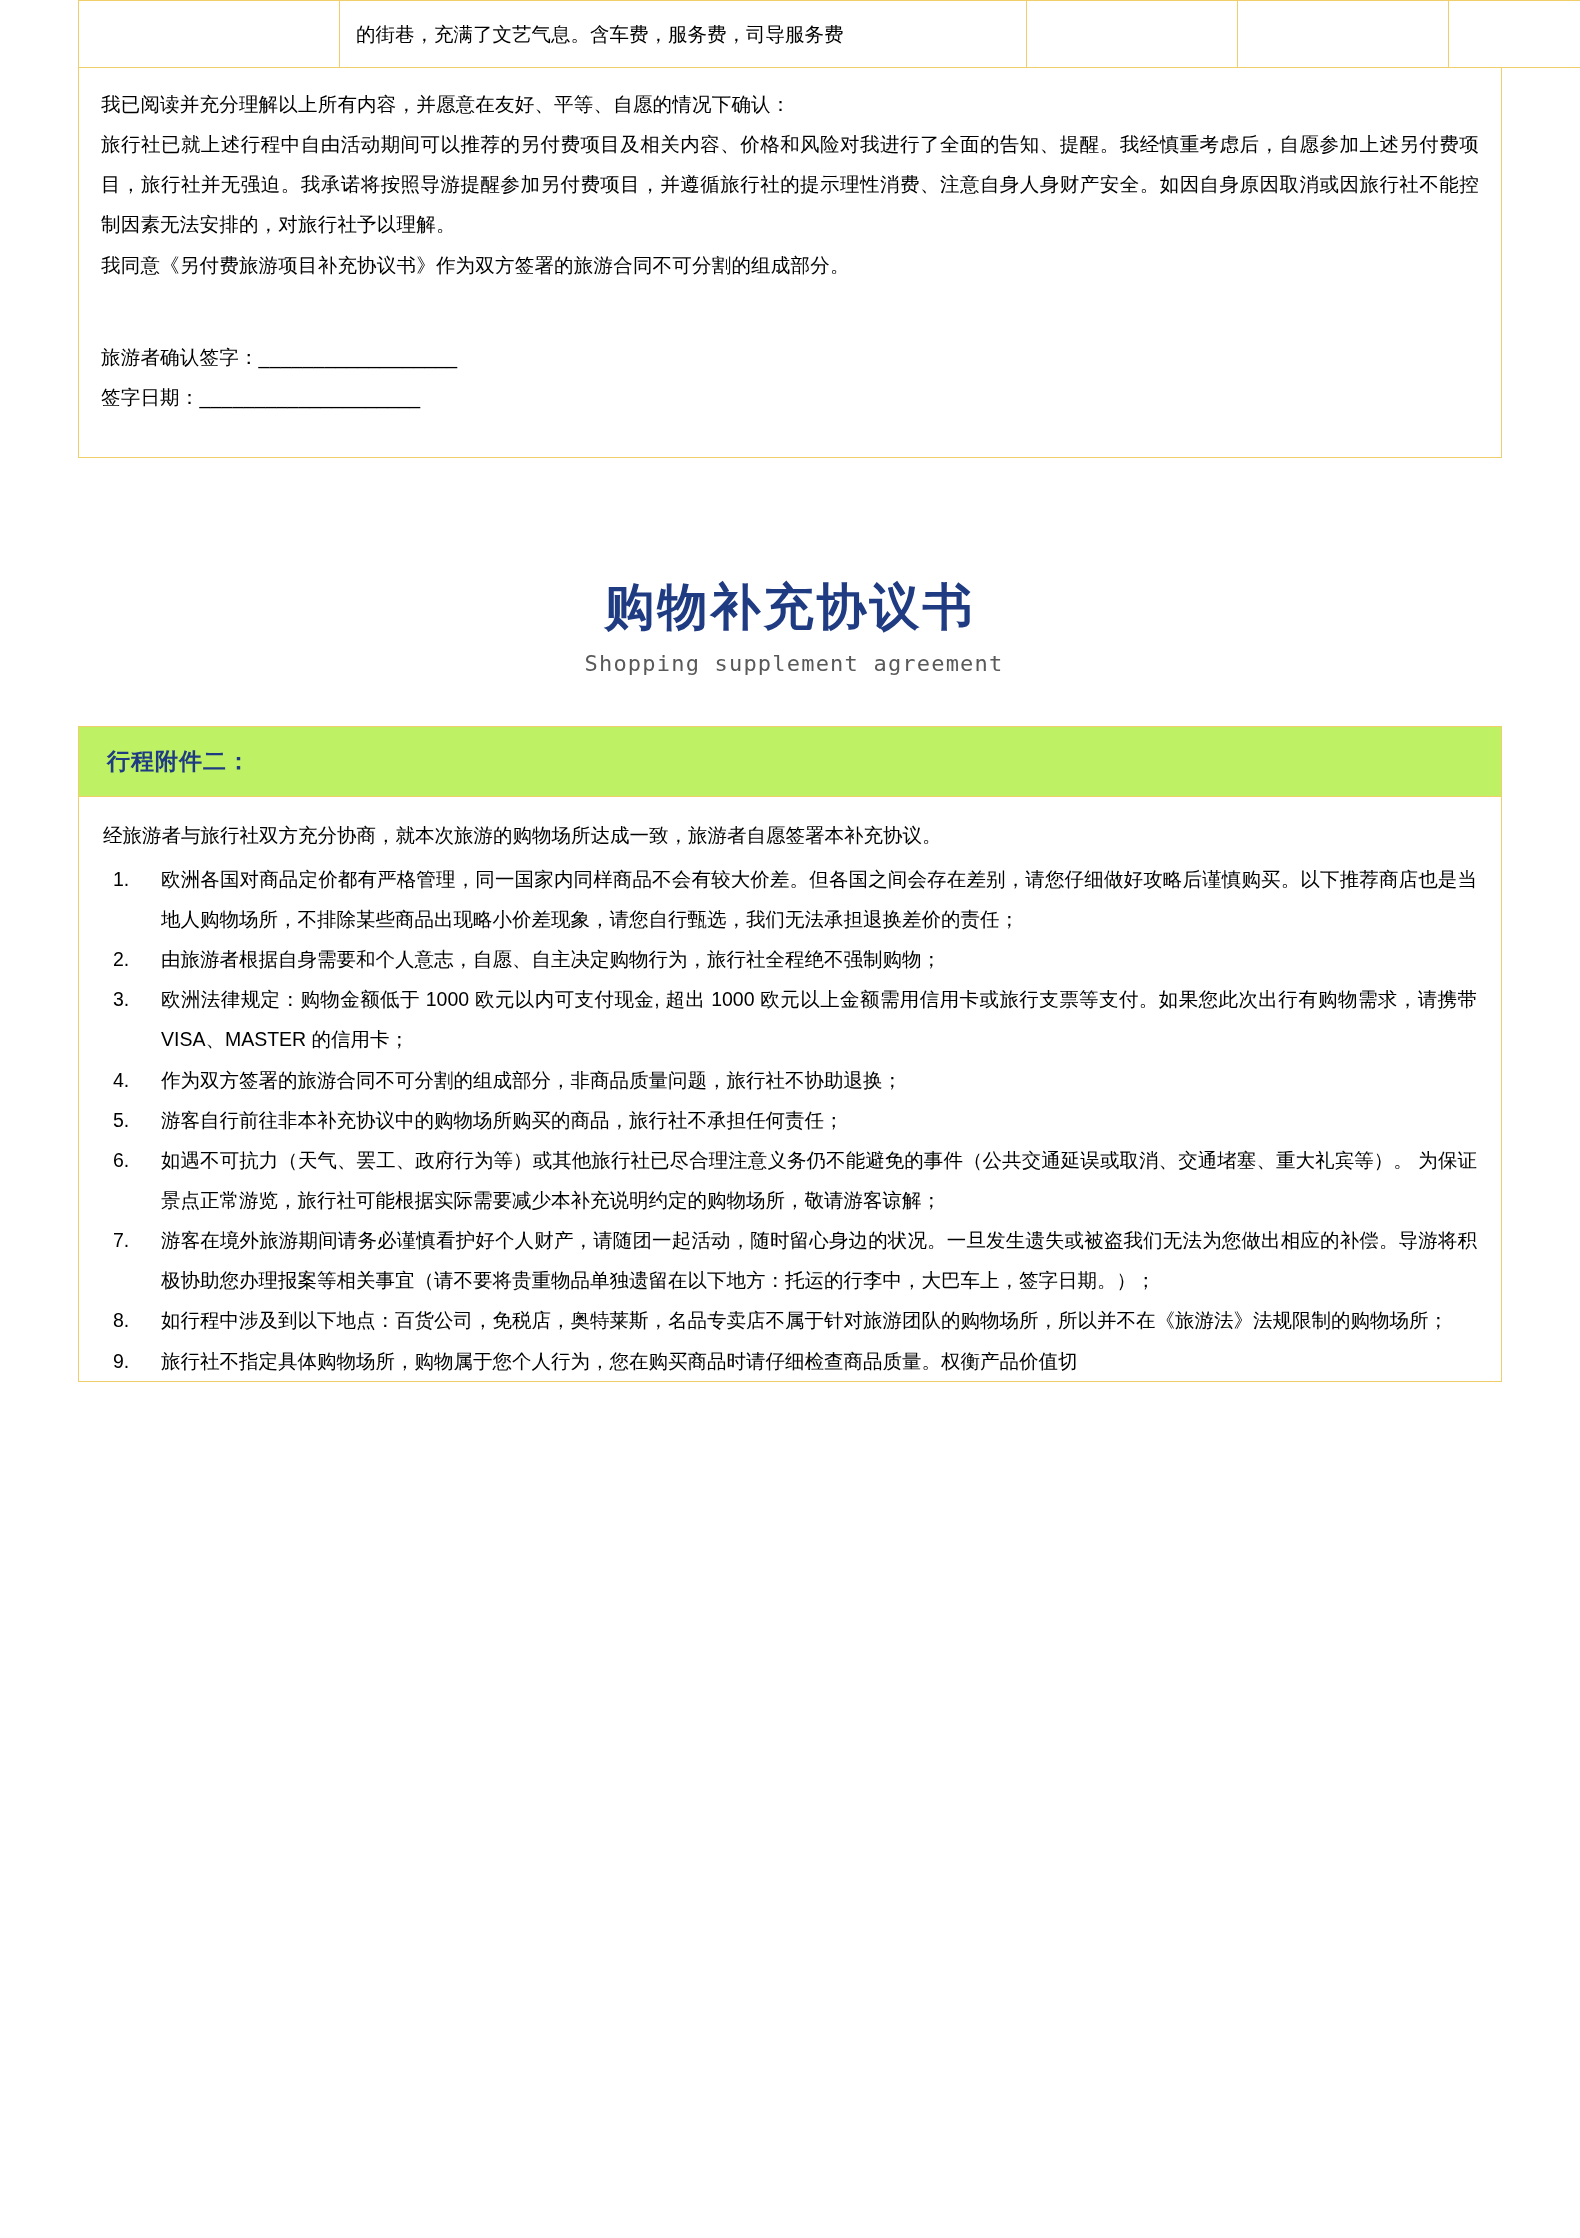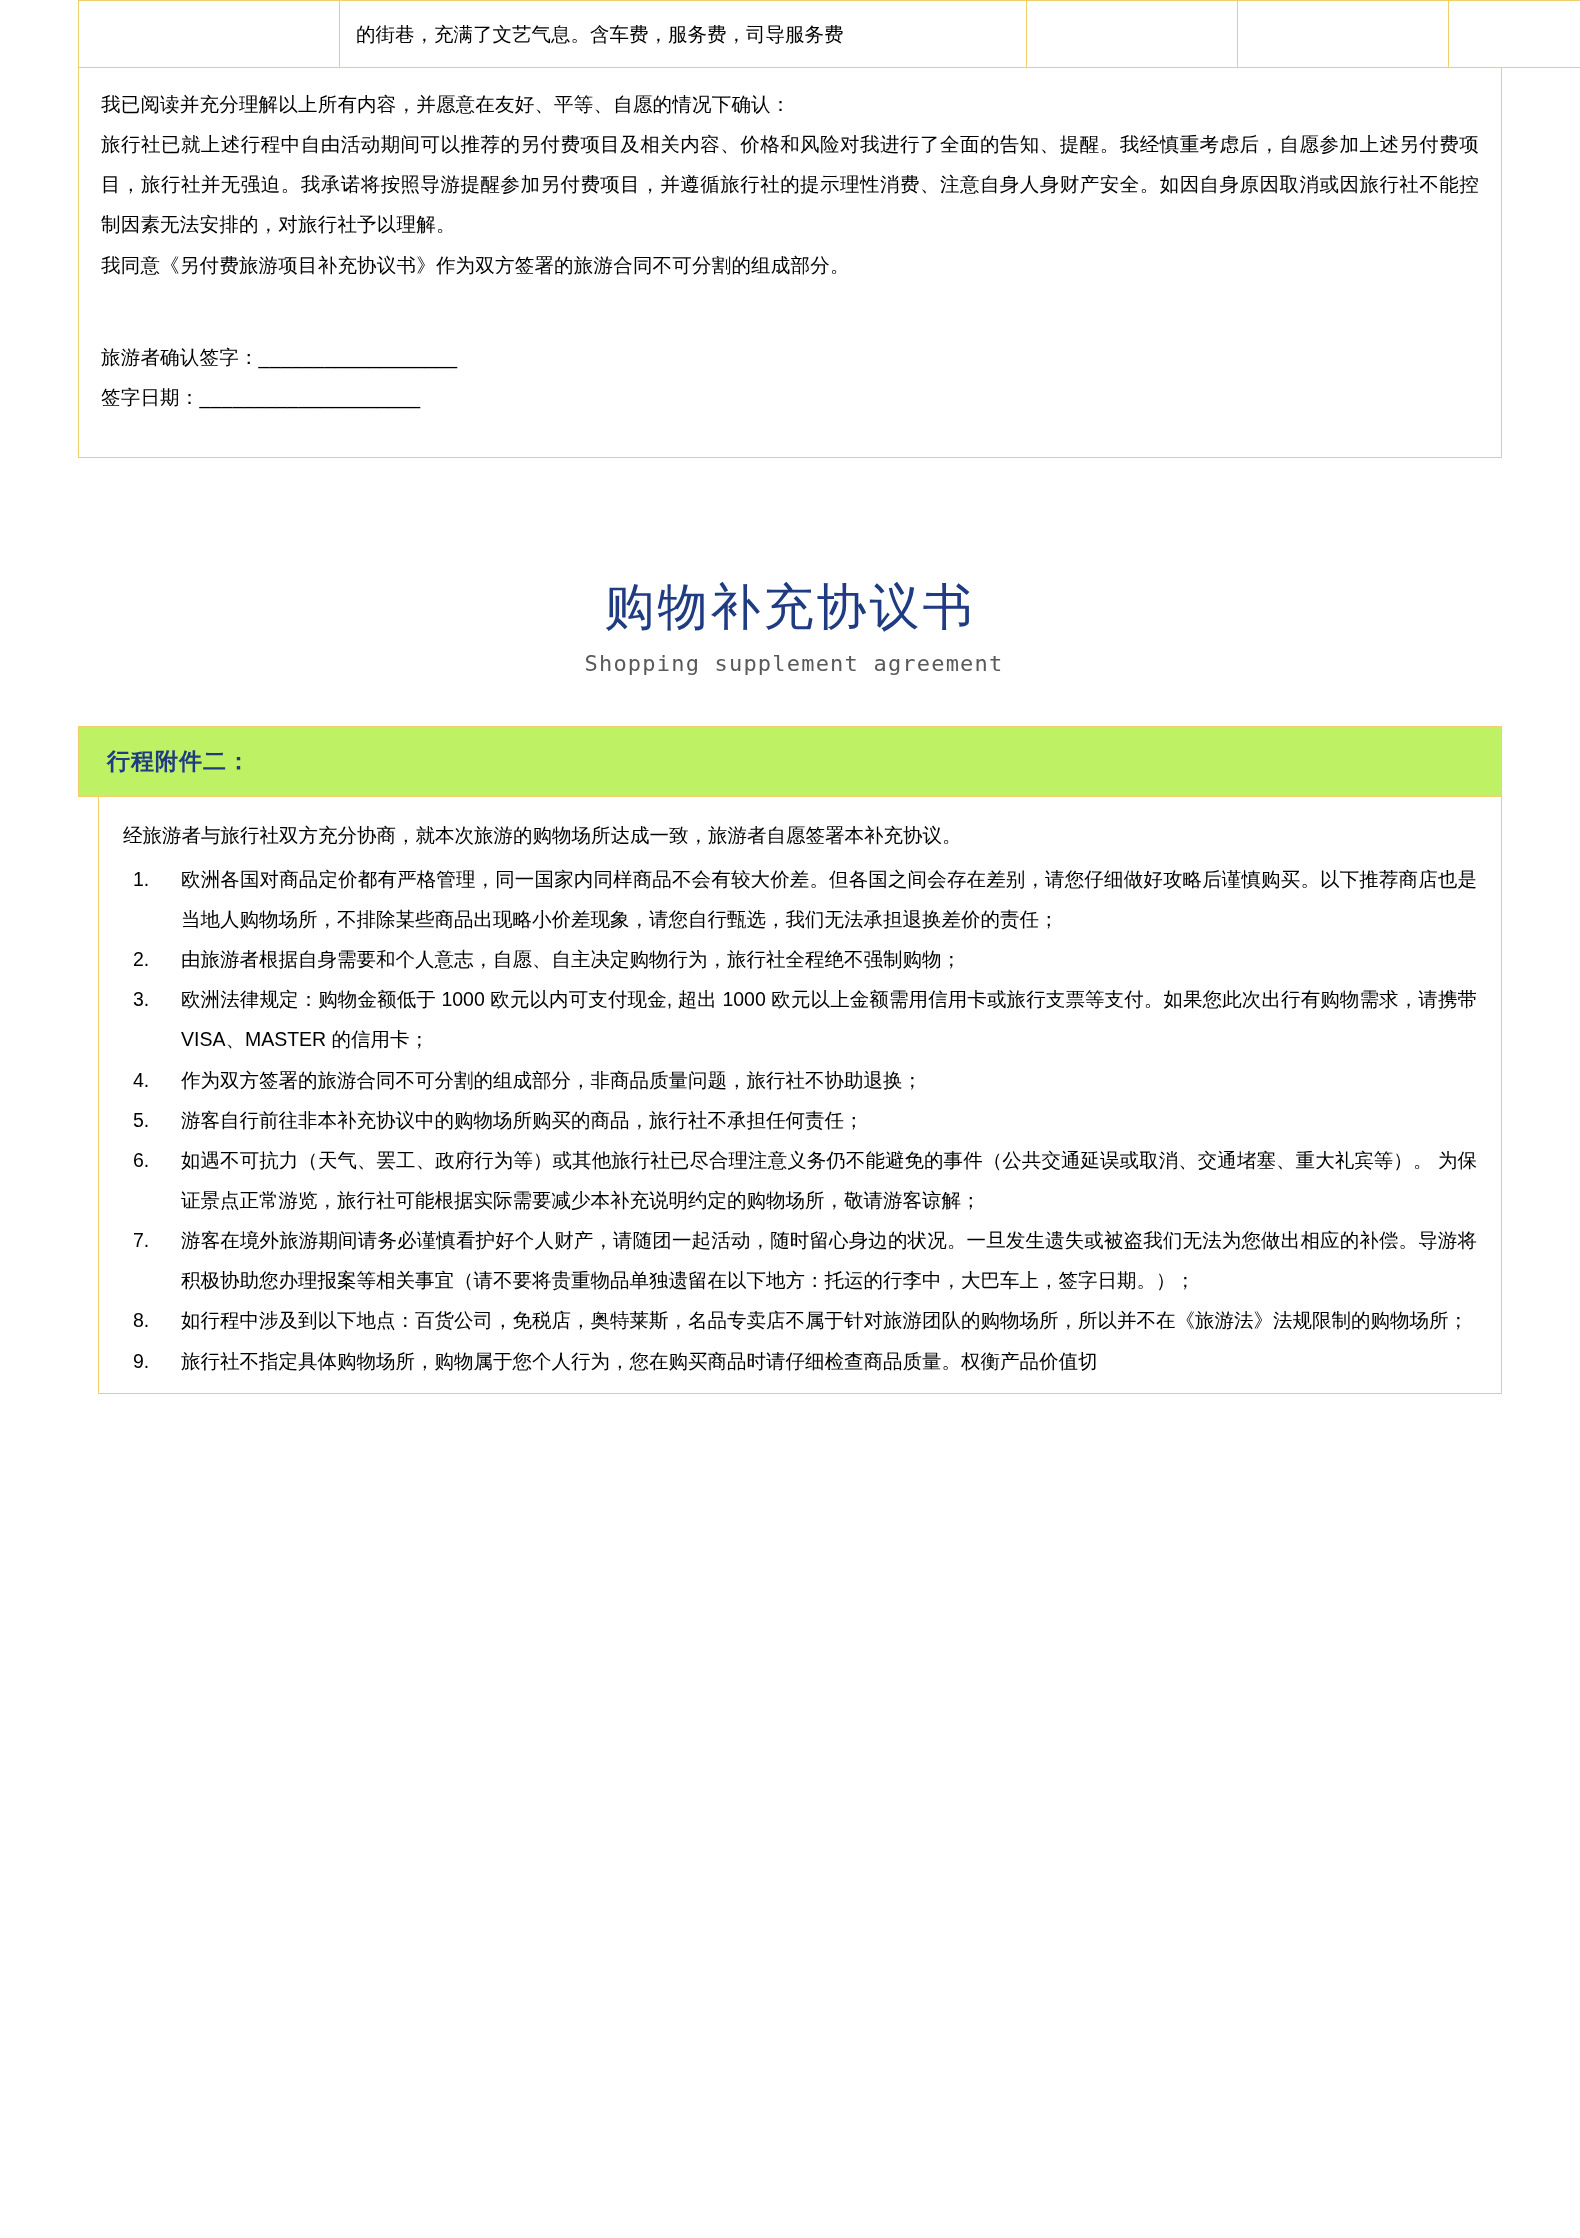--- a/index.html
+++ b/index.html
@@ -69,21 +69,21 @@
   }
 
   
   .title-block {
     text-align: center;
     margin-top: 118px;
   }
   .doc-title {
     font-family: "Liberation Sans", "DejaVu Sans", sans-serif;
     font-size: 50px;
-    font-weight: normal;
+    font-weight: bold;
     color: #1f3b82;
     letter-spacing: 3px;
     line-height: 1.25;
   }
   .doc-subtitle {
     margin-top: 12px;
     font-family: "DejaVu Sans Mono", "Liberation Mono", monospace;
     font-size: 22px;
     color: #595959;
     letter-spacing: 1.2px;
@@ -103,22 +103,21 @@
     padding: 19px 28px;
     font-size: 23px;
     font-weight: bold;
     color: #1f3b82;
     letter-spacing: 1px;
   }
   .attach-body {
     border: 1px solid #f0cf6b;
     border-top: none;
     box-sizing: border-box;
-    padding: 18px 24px 12px 24px;
-    margin-left: 20px;
+    padding: 18px 24px 0 24px;
   }
   .intro {
     margin: 0 0 4px 0;
     font-size: 19.5px;
     line-height: 2.06;
     text-align: justify;
     text-justify: inter-ideograph;
   }
   ol.terms {
     list-style: none;

